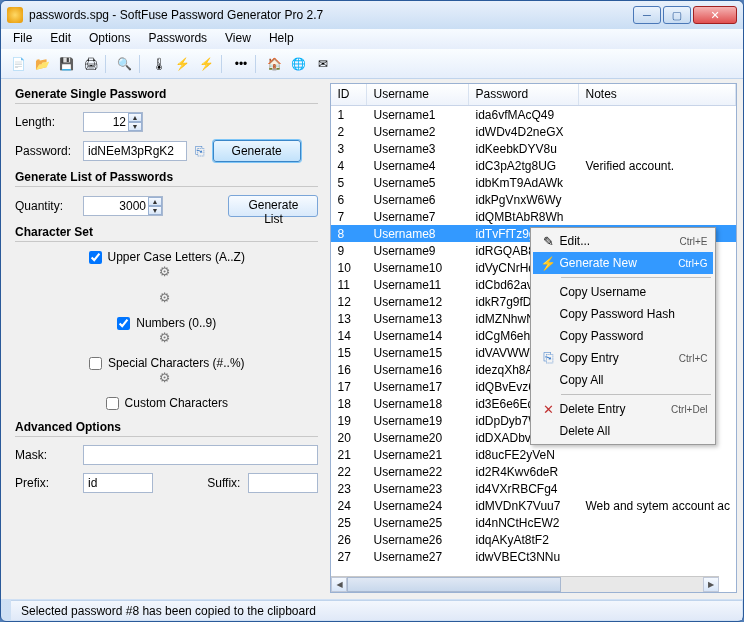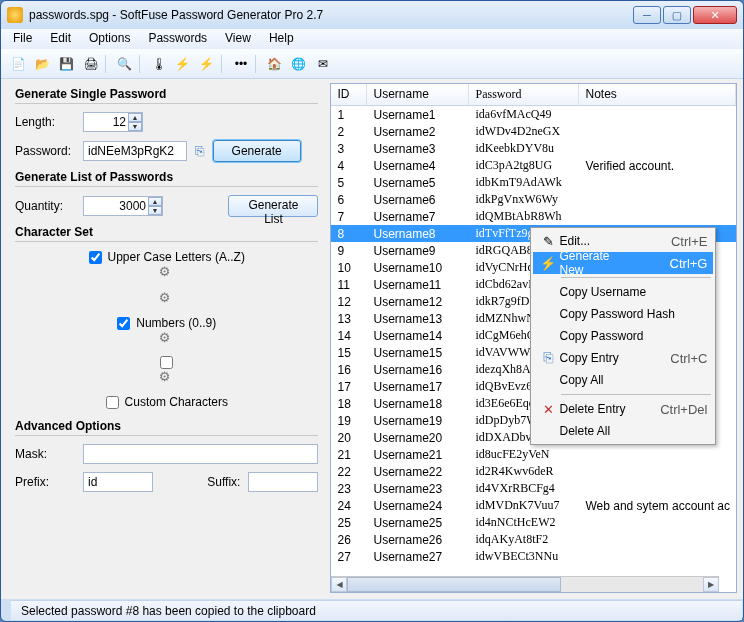--- a/index.html
+++ b/index.html
@@ -32,36 +32,36 @@
 .btn.primary { background: linear-gradient(#eaf6ff,#c2e2fb); border-color:#3a86c8; box-shadow: 0 0 0 1px #7fc6f7; padding: 2px 18px; }
 .charrow { display: flex; align-items: center; justify-content: space-between; margin-bottom: 10px; flex-direction: column; }
 .charrow .left { display: flex; align-items: center; gap: 6px; }
 input[type=checkbox] { width: 13px; height: 13px; }
 .gear { width:16px; height:16px; color:#7a7a7a; font-size:13px; }
 .table-wrapper { border: 1px solid #9ab1d2; background: #fff; height: 100%; position: relative; overflow: hidden; }
 .thead { display:flex; background: linear-gradient(#fff,#eef3fb); border-bottom:1px solid #c8d4e8; height: 22px; }
 .thead div { padding: 3px 6px; border-right:1px solid #d8e2f0; white-space:nowrap; overflow:hidden; }
 .c-id { width: 36px; }
 .c-user { width: 102px; }
-.c-pass { width: 110px; font-family: Liberation Serif, serif; }
+.c-pass { width: 110px; }
 .c-notes { flex: 1; }
 .tbody { overflow-y: scroll; height: calc(100% - 22px - 16px); }
 .trow { display:flex; height:17px; align-items:center; }
 .trow div { padding: 1px 6px; white-space:nowrap; overflow:hidden; }
 .trow.selected { background:#3399ff; color:#fff; }
 .hscroll { position:absolute; bottom:0; left:0; right:17px; height:16px; background:#f0f0f0; border-top:1px solid #c8c8c8; display:flex; }
 .hscroll .harrow { width:16px; background:linear-gradient(#f5f9ff,#d8e6f8); border:1px solid #c0c8d8; display:flex;align-items:center;justify-content:center;font-size:8px;color:#555; }
 .hscroll .htrack { flex:1; background:#e8e8e8; position:relative; }
 .hscroll .hthumb { position:absolute; left:0; top:0; bottom:0; width:60%; background:linear-gradient(#e0e8f4,#c8d8ec); border:1px solid #a8b8d0; }
 .statusbar { position: absolute; bottom: 1px; left: 10px; right: 1px; height: 20px; background: linear-gradient(#f3f7fd,#e0e9f8); padding: 2px 10px; line-height:16px; border-top:1px solid #c0d4ec; }
 .ctxmenu { position: absolute; background: #f4f4f4; border: 1px solid #9a9a9a; box-shadow: 2px 2px 4px rgba(0,0,0,.25); width: 186px; padding: 2px; }
 .ctxitem { display: flex; align-items: center; height: 22px; padding: 0 6px 0 4px; }
 .ctxitem .iconcol { width: 22px; display:flex;justify-content:center; font-size:13px;}
 .ctxitem .lbl { flex:1; }
-.ctxitem .accel { color:#555; font-size:13px; }
+.ctxitem .accel { color:#555; font-size:10px; }
 .ctxitem.highlight { background:#3399ff; color:#fff; }
 .ctxitem.highlight .accel { color:#fff;margin-left:38px; }
 .ctxsep { height:1px; background:#c0c0c0; margin:3px 2px 3px 28px; }
 .copy-icon { color:#3a7ac8; }
 </style>
 </head>
 <body>
 
 <div class="window">
   <div class="titlebar">
@@ -154,20 +154,21 @@
       <div class="charrow">
           <div class="left">
             <input type="checkbox" checked="" style="">
             <span>Numbers (0..9)</span>
           </div>
           <span class="gear">⚙</span>
         </div>
       <div class="charrow">
           <div class="left">
             <input type="checkbox" style="">
+            <span>Special Characters (#..%)</span>
           </div>
           <span class="gear">⚙</span>
         </div>
       <div class="charrow">
           <div class="left">
             <input type="checkbox" style="">
             <span>Custom Characters</span>
           </div>
         </div>
 

